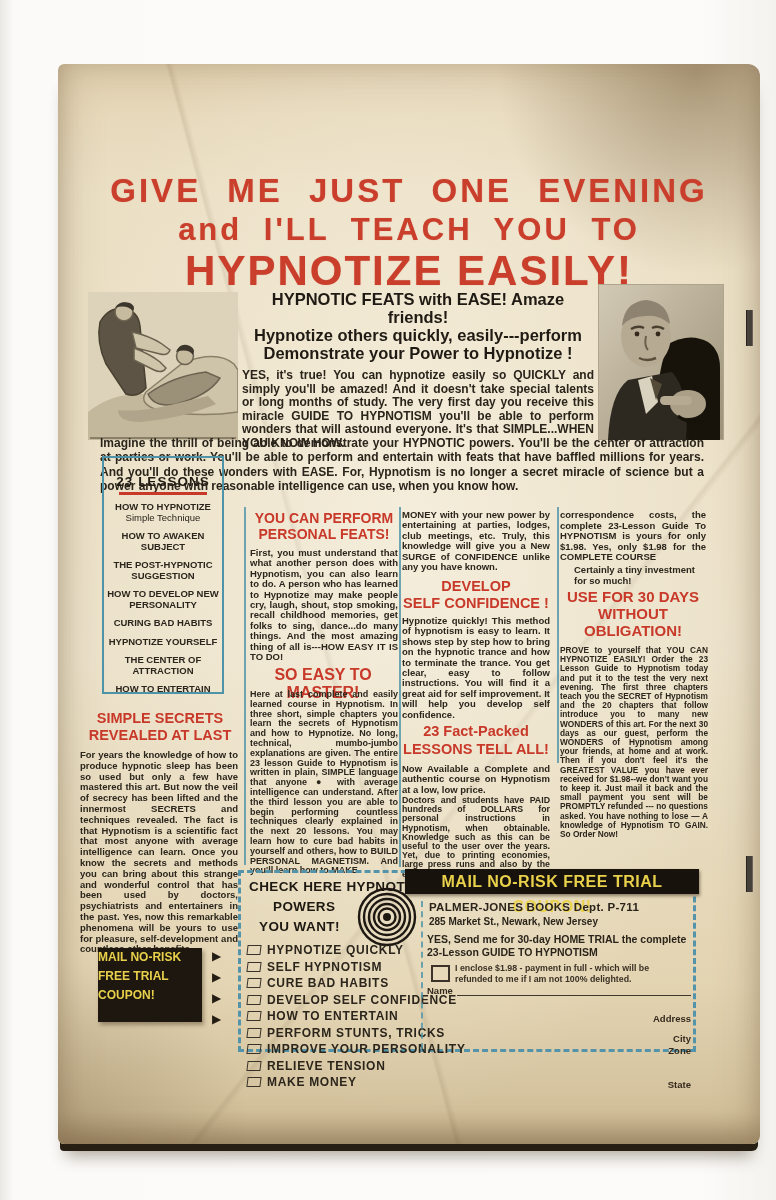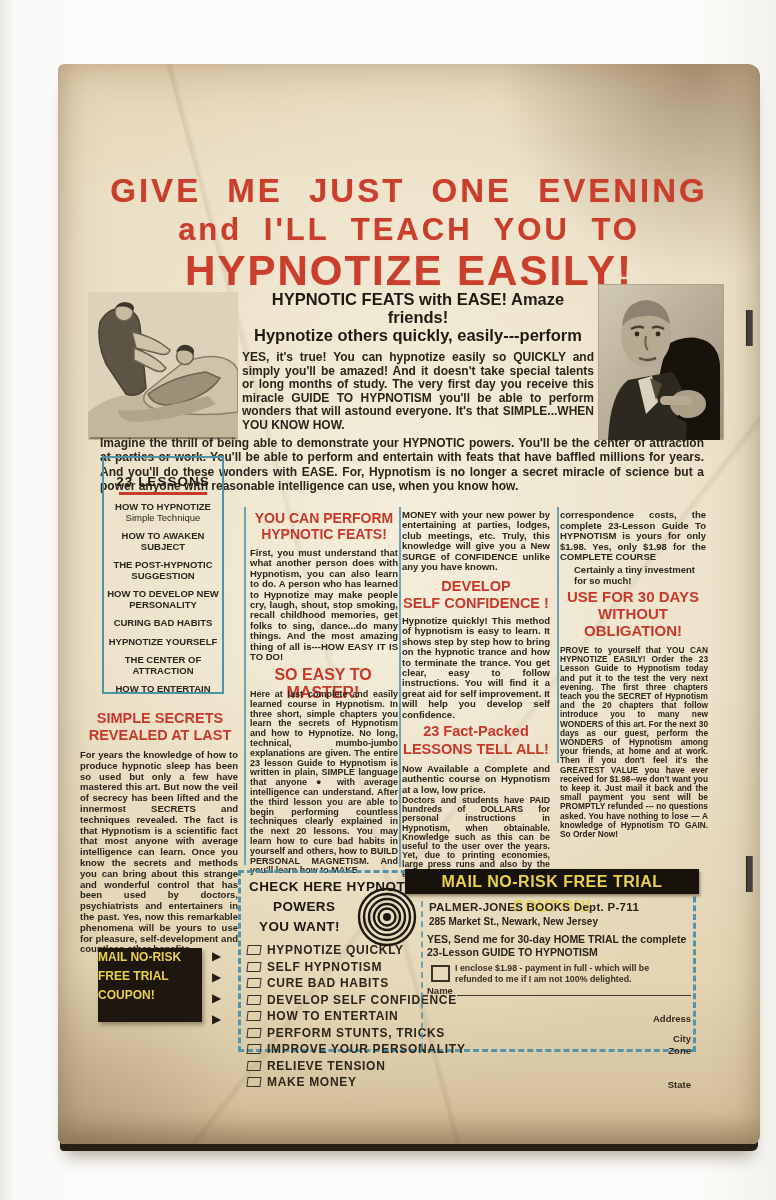--- a/index.html
+++ b/index.html
@@ -122,20 +122,21 @@
       <path d="M41 74 Q49 78 58 74" stroke="#5a4e3a" stroke-width="2.5" fill="none"></path>
       <ellipse cx="90" cy="120" rx="18" ry="14" fill="#ab9f87"></ellipse>
       <rect x="62" y="112" width="32" height="9" rx="4.5" fill="#b6aa92"></rect>
       <path d="M80 132 Q90 140 102 136" stroke="#171209" stroke-width="3" fill="none"></path>
     </svg>
   </div>
 
   <div class="abs" style="left:184px;top:226px;width:352px;">
     <div class="intro-bold">HYPNOTIC FEATS with EASE! Amaze friends!</div>
     <div class="intro-bold">Hypnotize others quickly, easily---perform</div>
+    <div class="intro-bold">Demonstrate your Power to Hypnotize !</div>
     <div class="intro-para">YES, it's true! You can hypnotize easily so QUICKLY and simply you'll be amazed! And it doesn't take special talents or long months of study. The very first day you receive this miracle GUIDE TO HYPNOTISM you'll be able to perform wonders that will astound everyone. It's that SIMPLE...WHEN YOU KNOW HOW.</div>
   </div>
 
   <div class="abs thrill" style="left:42px;top:372px;width:604px;">Imagine the thrill of being able to demonstrate your HYPNOTIC powers. You'll be the center of attraction at parties or work. You'll be able to perform and entertain with feats that have baffled millions for years. And you'll do these wonders with EASE. For, Hypnotism is no longer a secret miracle of science but a power anyone with reasonable intelligence can use, when you know how.</div>
 
   <div class="abs vrule" style="left:186px;top:443px;height:358px;"></div>
   <div class="abs vrule" style="left:341px;top:443px;height:360px;"></div>
   <div class="abs vrule" style="left:499px;top:443px;height:256px;"></div>
 
   <div class="abs lessons-box" style="left:44px;top:392px;width:122px;height:238px;">
@@ -167,21 +168,21 @@
   </div>
   <div class="abs arrow-col" style="left:154px;top:886px;">
     <span>▶</span>
     <span>▶</span>
     <span>▶</span>
     <span>▶</span>
   </div>
 
   <div class="abs colhead" style="left:192px;top:446px;width:148px;font-size:14px;line-height:16px;">
     <div>YOU CAN PERFORM</div>
-    <div>HYPNOTIC FEATS!</div>
+    <div>PERSONAL FEATS!</div>
   </div>
   <div class="abs colpara" style="left:192px;top:484px;width:148px;font-size:9.5px;line-height:10.4px;">First, you must understand that what another person does with Hypnotism, you can also learn to do. A person who has learned to Hypnotize may make people cry, laugh, shout, stop smoking, recall childhood memories, get folks to sing, dance...do many things. And the most amazing thing of all is---HOW EASY IT IS TO DO!</div>
   <div class="abs colhead" style="left:188px;top:602px;width:154px;font-size:16px;">SO EASY TO MASTER!</div>
   <div class="abs colpara" style="left:192px;top:626px;width:148px;font-size:9px;line-height:9.8px;">Here at last complete and easily learned course in Hypnotism. In three short, simple chapters you learn the secrets of Hypnotism and how to Hypnotize. No long, technical, mumbo-jumbo explanations are given. The entire 23 lesson Guide to Hypnotism is written in plain, SIMPLE language that anyone ● with average intelligence can understand. After the third lesson you are able to begin performing countless techniques clearly explained in the next 20 lessons. You may learn how to cure bad habits in yourself and others, how to BUILD PERSONAL MAGNETISM. And you'll learn how to MAKE</div>
 
   <div class="abs colhead" style="left:344px;top:514px;width:148px;font-size:14.5px;line-height:17px;">
     <div>DEVELOP</div>
     <div>SELF CONFIDENCE !</div>
   </div>
   <div class="abs colpara" style="left:344px;top:446px;width:148px;font-size:9.5px;line-height:10.4px;">MONEY with your new power by entertaining at parties, lodges, club meetings, etc. Truly, this knowledge will give you a New SURGE of CONFIDENCE unlike any you have known.</div>

